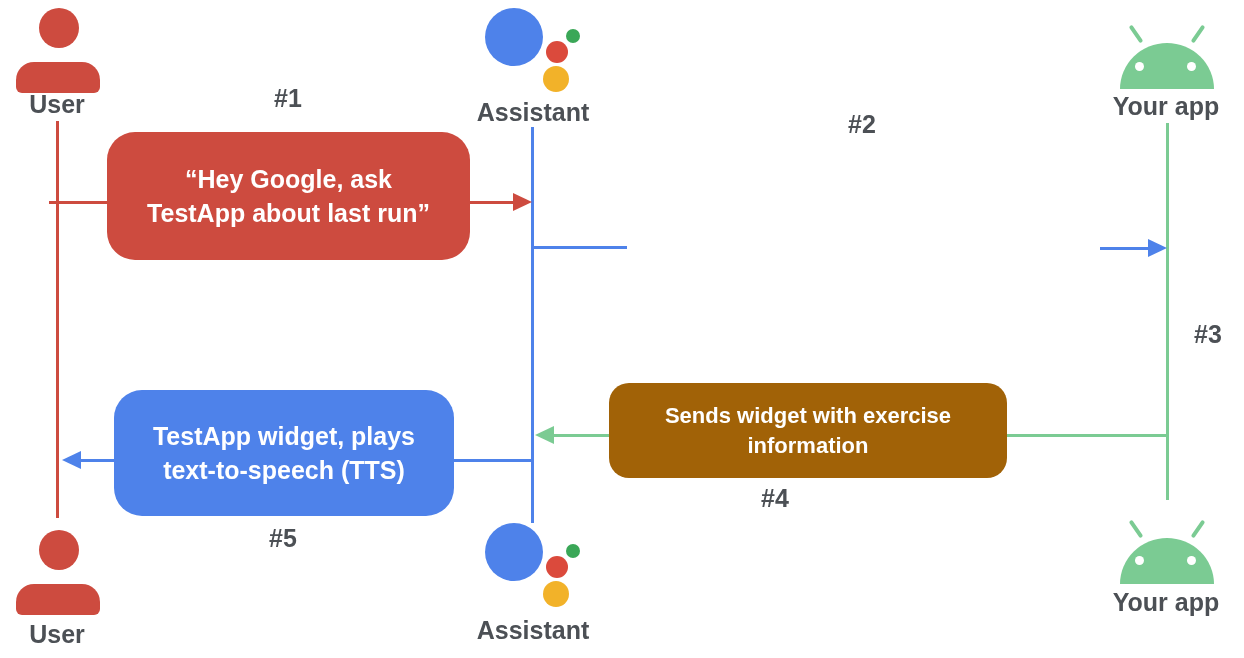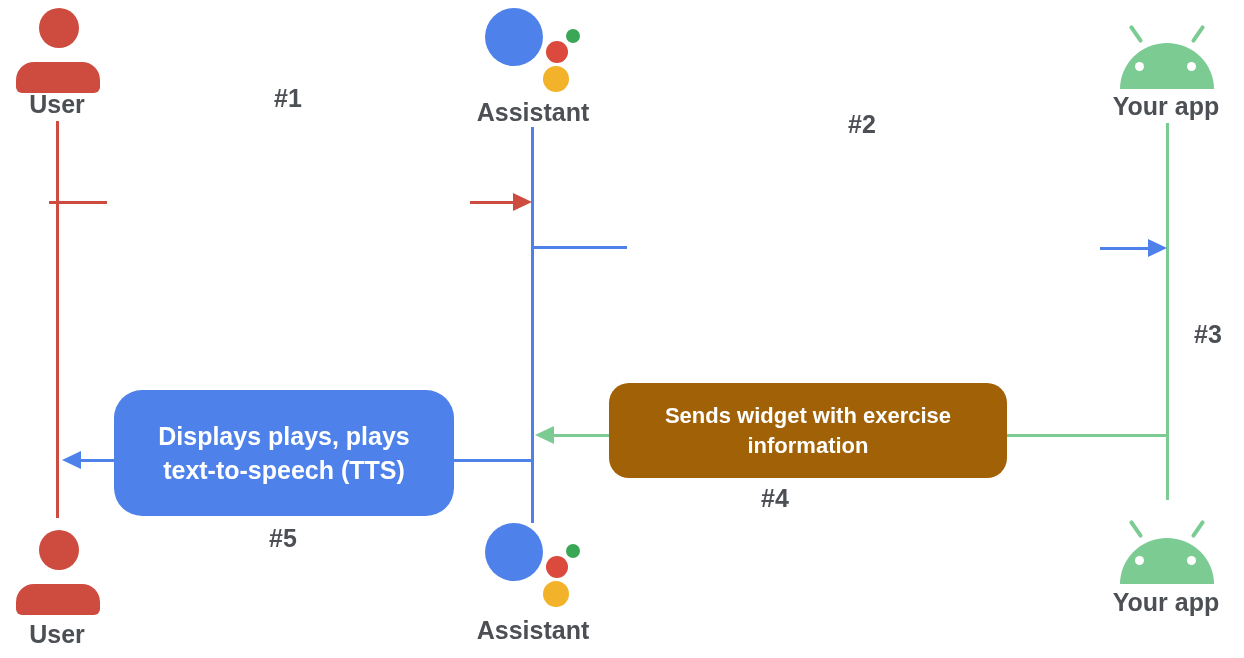--- a/index.html
+++ b/index.html
@@ -69,40 +69,42 @@
 <div class="canvas">
 
   <div class="vline red-bg" style="left:56px;  top:121px; height:397px;"></div>
   <div class="vline blue-bg" style="left:531px; top:127px; height:396px;"></div>
   <div class="vline green-bg" style="left:1166px;top:123px; height:377px;"></div>
 
   <div class="hline red-bg" style="left:49px; top:201px; width:58px;"></div>
   <div class="hline red-bg" style="left:470px;top:201px; width:44px;"></div>
   <div class="arrow-r red" style="left:513px;top:193px;"></div>
   <div class="numlabel" style="left:238px; top:84px; width:100px;">#1</div>
+  <div class="box box1">“Hey Google, ask
+TestApp about last run”</div>
 
   <div class="hline blue-bg" style="left:533px; top:246px; width:94px;"></div>
   <div class="hline blue-bg" style="left:1100px;top:247px; width:49px;"></div>
   <div class="arrow-r blue" style="left:1148px;top:239px;"></div>
   <div class="numlabel" style="left:812px; top:110px; width:100px;">#2</div>
 
   <div class="numlabel" style="left:1158px; top:320px; width:100px;">#3</div>
 
   <div class="hline green-bg" style="left:948px; top:434px; width:219px;"></div>
   <div class="hline green-bg" style="left:554px; top:434px; width:55px;"></div>
   <div class="arrow-l green" style="left:535px; top:426px;"></div>
   <div class="numlabel" style="left:725px; top:484px; width:100px;">#4</div>
   <div class="box box4">Sends widget with exercise
 information</div>
 
   <div class="hline blue-bg" style="left:454px; top:459px; width:78px;"></div>
   <div class="hline blue-bg" style="left:80px;  top:459px; width:34px;"></div>
   <div class="arrow-l blue" style="left:62px;  top:451px;"></div>
   <div class="numlabel" style="left:233px; top:524px; width:100px;">#5</div>
-  <div class="box box5">Displays plays, plays
+  <div class="box box5">TestApp widget, plays
 text-to-speech (TTS)</div>
 
   <div>
     <div class="p-head" style="left:39px; top:8px;"></div>
     <div class="p-body" style="left:16px; top:62px;"></div>
     <div class="actorlabel" style="left:0px; top:90px; width:114px;">User</div>
   </div>
 
   <div>
     <div class="dot a-blue" style="left:485px; top:8px;"></div>

